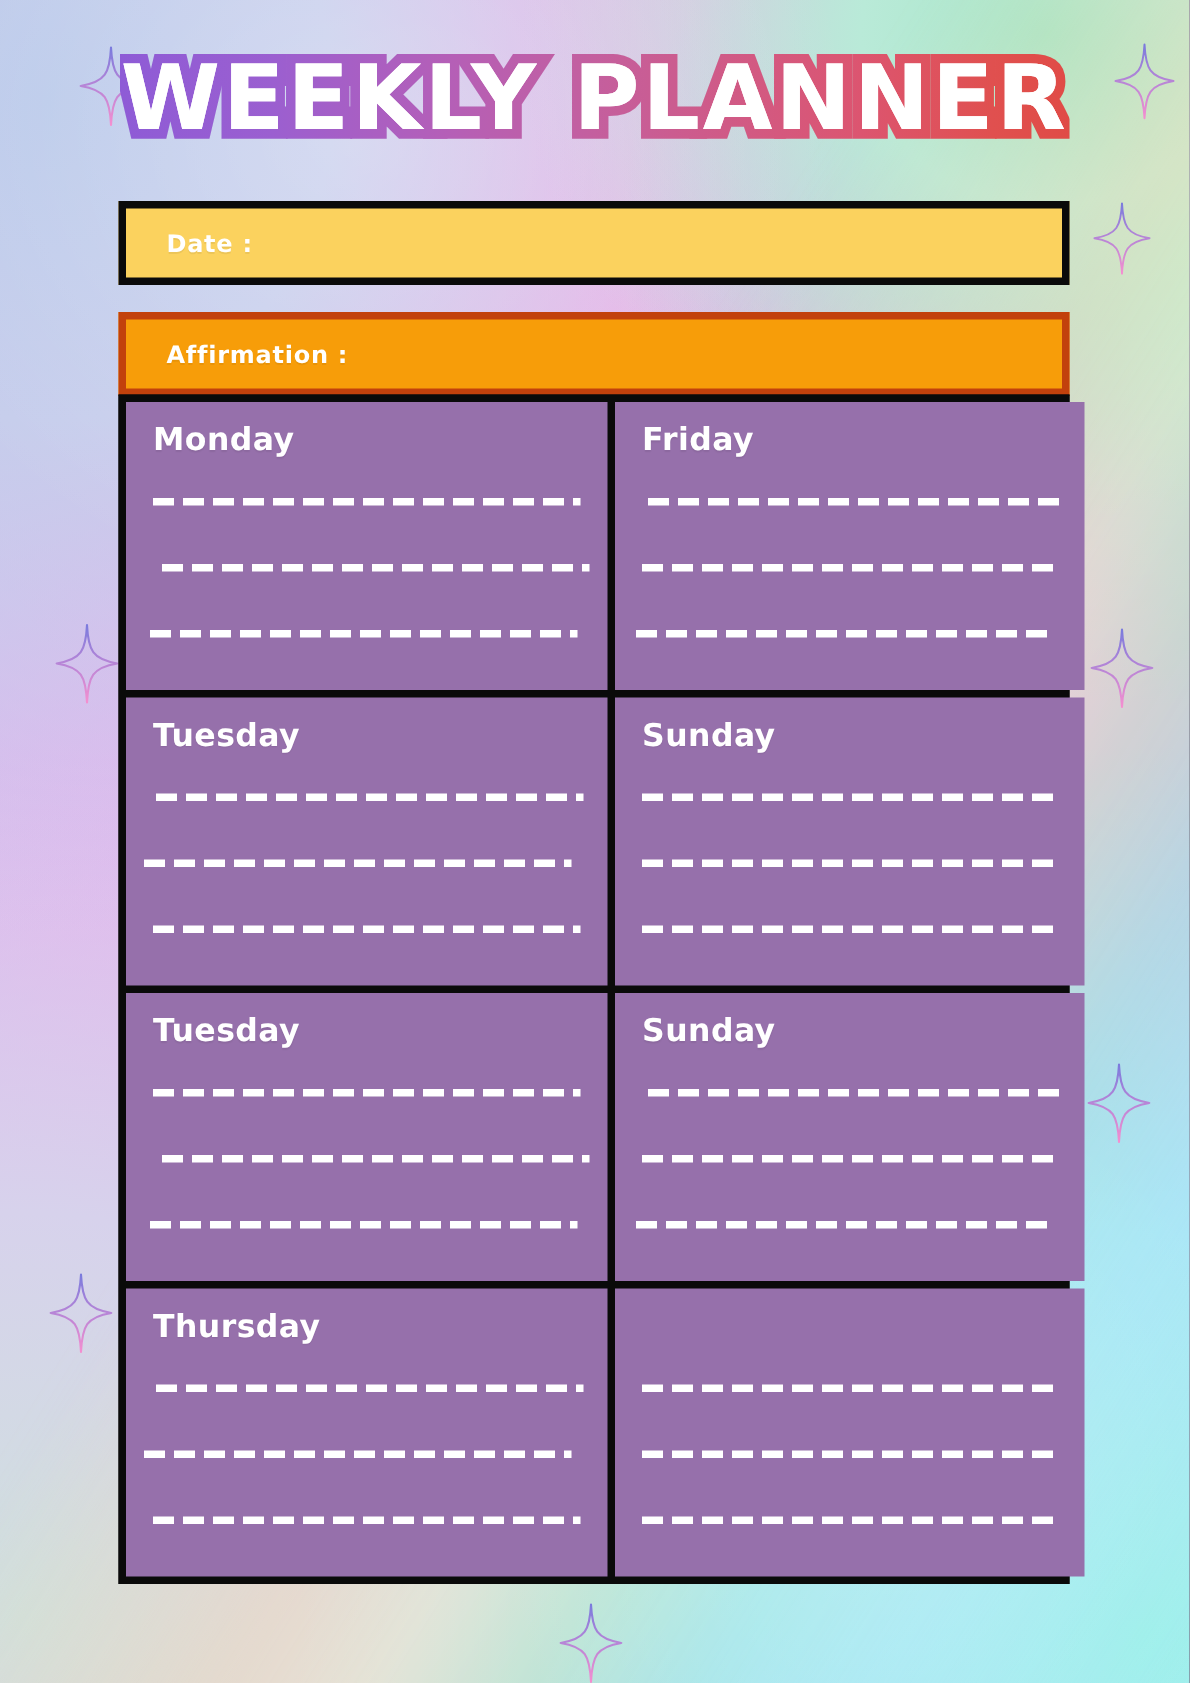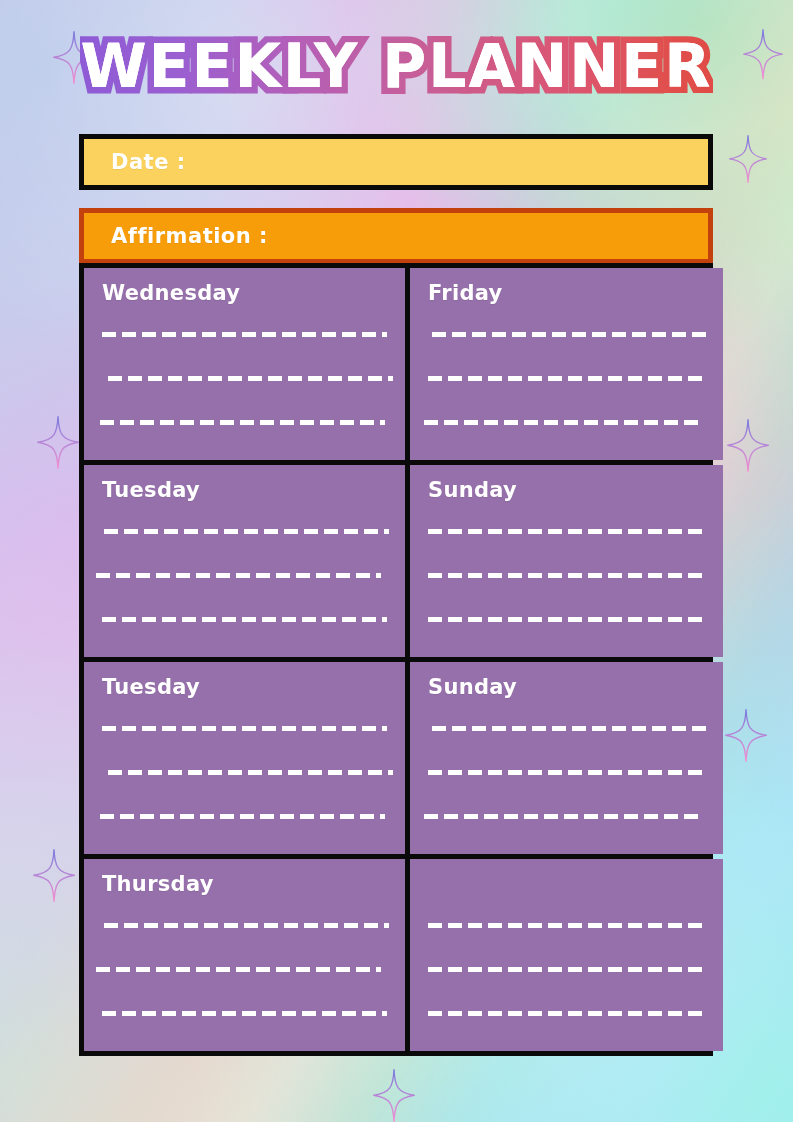--- a/index.html
+++ b/index.html
@@ -72,21 +72,21 @@
     position:absolute; left:0; width:793px; top:0;
     font-size:60px; font-weight:bold; letter-spacing:2px;
     color:#ffffff; text-align:center; pointer-events:none;
   }
 
   .bar {
     position:absolute; left:79px; width:634px;
     display:flex; align-items:center;
   }
   .bar-label {
-    color:#ffffff; font-size:21px; font-weight:bold;
+    color:#ffffff; font-size:16px; font-weight:bold;
     letter-spacing:0.5px; padding-left:27px;
     text-shadow:0 1px 0 rgba(0,0,0,0.06);
   }
   #date-bar {
     top:134px; height:56px;
     background:#fbd25e; border:5px solid #0a0a0a;
   }
   #affirmation-bar {
     top:208px; height:56px;
     background:#f79d09; border:5px solid #c2410c;
@@ -225,21 +225,21 @@
   <div class="bar" id="date-bar">
     <span class="bar-label">Date :</span>
   </div>
 
   <div class="bar" id="affirmation-bar">
     <span class="bar-label">Affirmation :</span>
   </div>
 
   <div class="grid" id="day-grid">
       <div class="cell j-a">
-        <div class="cell-title">Wednesday</div>
+        <div class="cell-title">Monday</div>
         <div class="lines">
           <div class="wline l1"></div>
           <div class="wline l2"></div>
           <div class="wline l3"></div>
         </div>
       </div>
       <div class="cell j-b">
         <div class="cell-title">Friday</div>
         <div class="lines">
           <div class="wline l1"></div>

